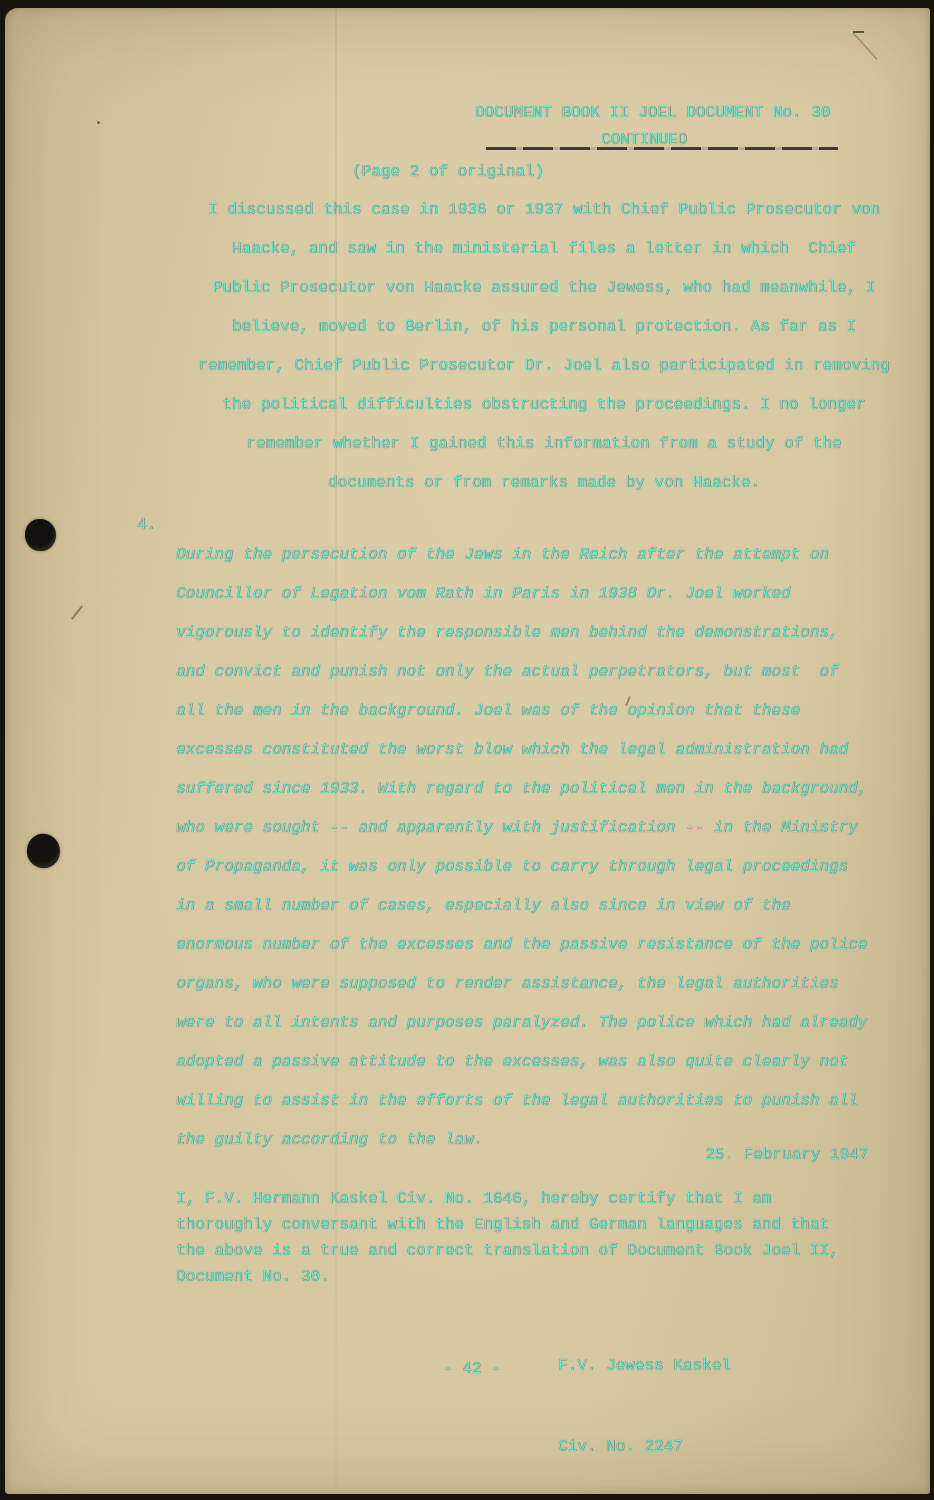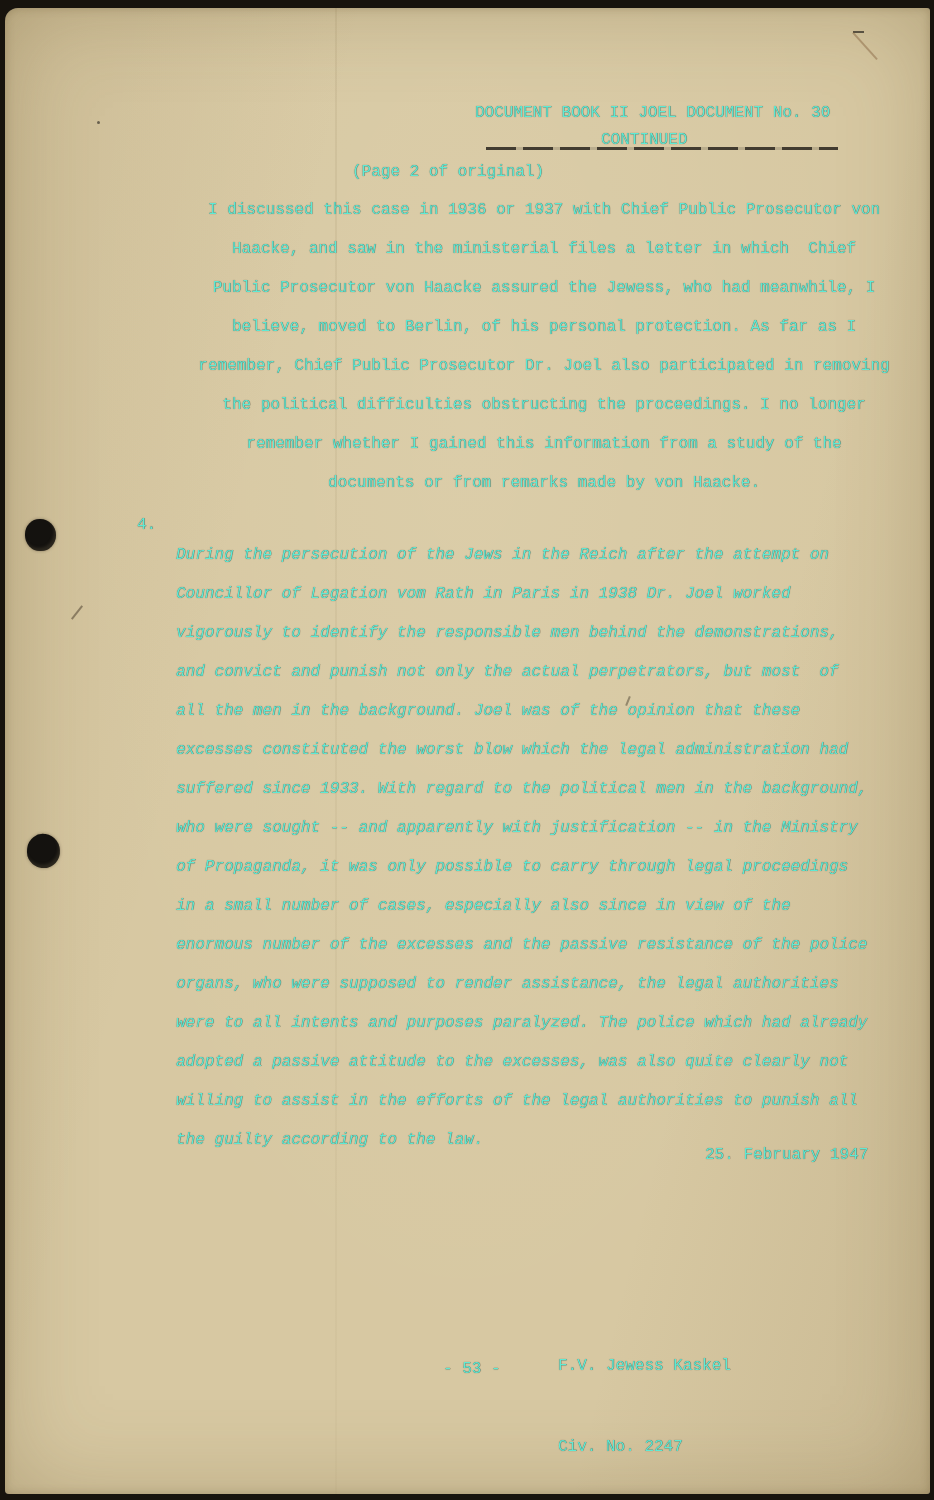--- a/index.html
+++ b/index.html
@@ -94,27 +94,31 @@
 of Propaganda, it was only possible to carry through legal proceedings
 in a small number of cases, especially also since in view of the
 enormous number of the excesses and the passive resistance of the police
 organs, who were supposed to render assistance, the legal authorities
 were to all intents and purposes paralyzed. The police which had already
 adopted a passive attitude to the excesses, was also quite clearly not
 willing to assist in the efforts of the legal authorities to punish all
 the guilty according to the law.</div>
 
   <div class="tw cert-date">25. February 1947</div>
+  <div class="tw cert-body">I, F.V. Hermann Kaskel Civ. No. 1646, hereby certify that I am
+thoroughly conversant with the English and German languages and that
+the above is a true and correct translation of Document Book Joel II,
+Document No. 30.</div>
 
   <div class="tw sig-block">
     <div>F.V. Jewess Kaskel</div>
     <div>Civ. No. 2247</div>
   </div>
 
-  <div class="tw page-num">- 53 -</div>
+  <div class="tw page-num">- 42 -</div>
 
   <div class="hole hole-top"></div>
   <div class="hole hole-bottom"></div>
 
   <div class="mark mark-dash-tr"></div>
   <div class="mark mark-scratch-r"></div>
   <div class="mark mark-slash-l"></div>
   <div class="mark mark-tick-mid"></div>
   <div class="mark mark-dot"></div>
 </div>

